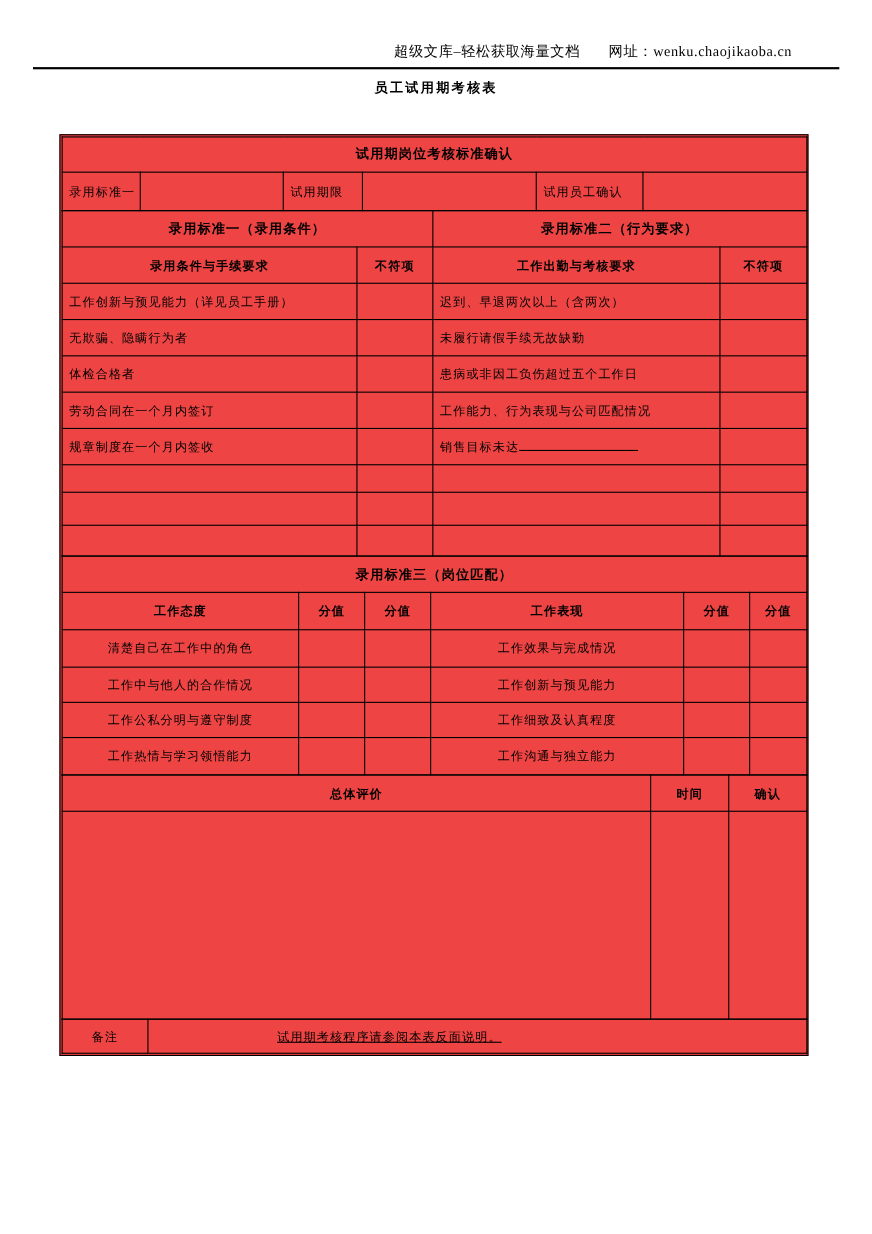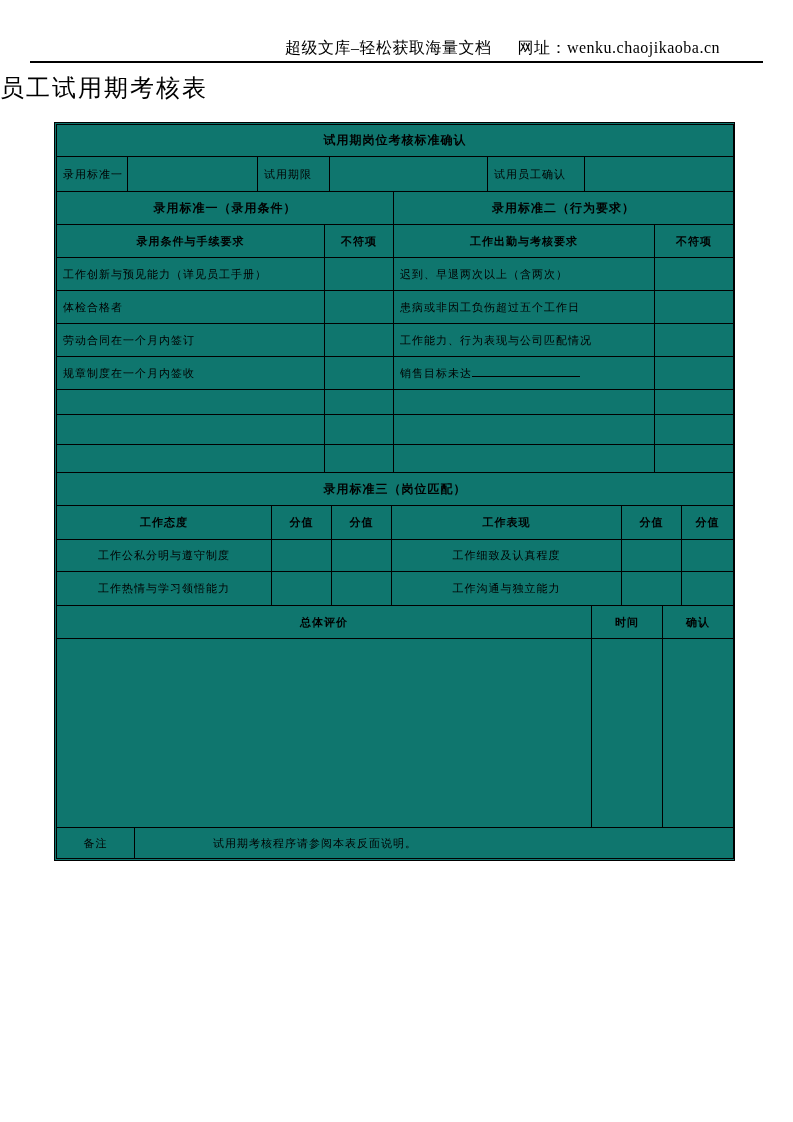--- a/index.html
+++ b/index.html
@@ -4,53 +4,53 @@
 <style>
   * { margin:0; padding:0; box-sizing:border-box; }
   html,body { width:793px; height:1122px; background:#ffffff; }
   body {
     position:relative;
     font-family:"Liberation Serif","DejaVu Serif",serif;
     color:#000;
   }
   .site-line {
     position:absolute; top:38px; left:0; right:73px;
-    text-align:right; font-size:16px; letter-spacing:0.5px;
+    text-align:right; font-size:13px; letter-spacing:0.5px;
     white-space:nowrap;
   }
   .site-line .gap { display:inline-block; width:26px; }
   .header-rule {
     position:absolute; top:61px; left:30px; width:733px; height:2px;
     background:#000;
   }
   .doc-title {
     position:absolute; top:72px; left:0; width:100%;
-    font-size:24px; font-weight:normal; letter-spacing:2px;
+    text-align:center; font-size:12px; font-weight:bold; letter-spacing:2px;
   }
   .table-frame {
     position:absolute; top:122px; left:54px; width:681px;
-    border:1px solid #000; padding:1px; background:#0f766e;
+    border:1px solid #000; padding:1px; background:#ef4444;
   }
   table {
     width:677px; border-collapse:collapse; table-layout:fixed;
   }
   table + table { margin-top:-1px; }
   td {
     border:1px solid #000; font-size:11px; letter-spacing:1px;
     padding:2px 6px; vertical-align:middle; overflow:hidden;
     white-space:nowrap;
   }
   td.b { font-weight:bold; }
   td.c { text-align:center; }
   td.banner { font-weight:bold; text-align:center; font-size:12px; height:32px; }
   .blank-line {
     display:inline-block; width:108px; height:11px;
     border-bottom:1px solid #000; vertical-align:baseline;
   }
-  .note-text { padding-left:78px; }
+  .note-text { padding-left:117px;text-decoration:underline; }
 </style>
 </head>
 <body>
 
 <div class="site-line"><span>超级文库–轻松获取海量文档</span><span class="gap"></span><span>网址：wenku.chaojikaoba.cn</span></div>
 <div class="header-rule"></div>
 <div class="doc-title">员工试用期考核表</div>
 
 <div class="table-frame">
 
@@ -96,20 +96,26 @@
       <td class="b c">工作出勤与考核要求</td>
       <td class="b c">不符项</td>
     </tr>
     <tr style="height:33px">
       <td>工作创新与预见能力（详见员工手册）</td>
       <td></td>
       <td>迟到、早退两次以上（含两次）</td>
       <td></td>
     </tr>
     <tr style="height:33px">
+      <td>无欺骗、隐瞒行为者</td>
+      <td></td>
+      <td>未履行请假手续无故缺勤</td>
+      <td></td>
+    </tr>
+    <tr style="height:33px">
       <td>体检合格者</td>
       <td></td>
       <td>患病或非因工负伤超过五个工作日</td>
       <td></td>
     </tr>
     <tr style="height:33px">
       <td>劳动合同在一个月内签订</td>
       <td></td>
       <td>工作能力、行为表现与公司匹配情况</td>
       <td></td>
@@ -155,20 +161,36 @@
       <td colspan="6" class="banner">录用标准三（岗位匹配）</td>
     </tr>
     <tr style="height:34px">
       <td class="b c">工作态度</td>
       <td class="b c">分值</td>
       <td class="b c">分值</td>
       <td class="b c">工作表现</td>
       <td class="b c">分值</td>
       <td class="b c">分值</td>
     </tr>
+    <tr style="height:34px">
+      <td class="c">清楚自己在工作中的角色</td>
+      <td></td>
+      <td></td>
+      <td class="c">工作效果与完成情况</td>
+      <td></td>
+      <td></td>
+    </tr>
+    <tr style="height:32px">
+      <td class="c">工作中与他人的合作情况</td>
+      <td></td>
+      <td></td>
+      <td class="c">工作创新与预见能力</td>
+      <td></td>
+      <td></td>
+    </tr>
     <tr style="height:32px">
       <td class="c">工作公私分明与遵守制度</td>
       <td></td>
       <td></td>
       <td class="c">工作细致及认真程度</td>
       <td></td>
       <td></td>
     </tr>
     <tr style="height:34px">
       <td class="c">工作热情与学习领悟能力</td>

